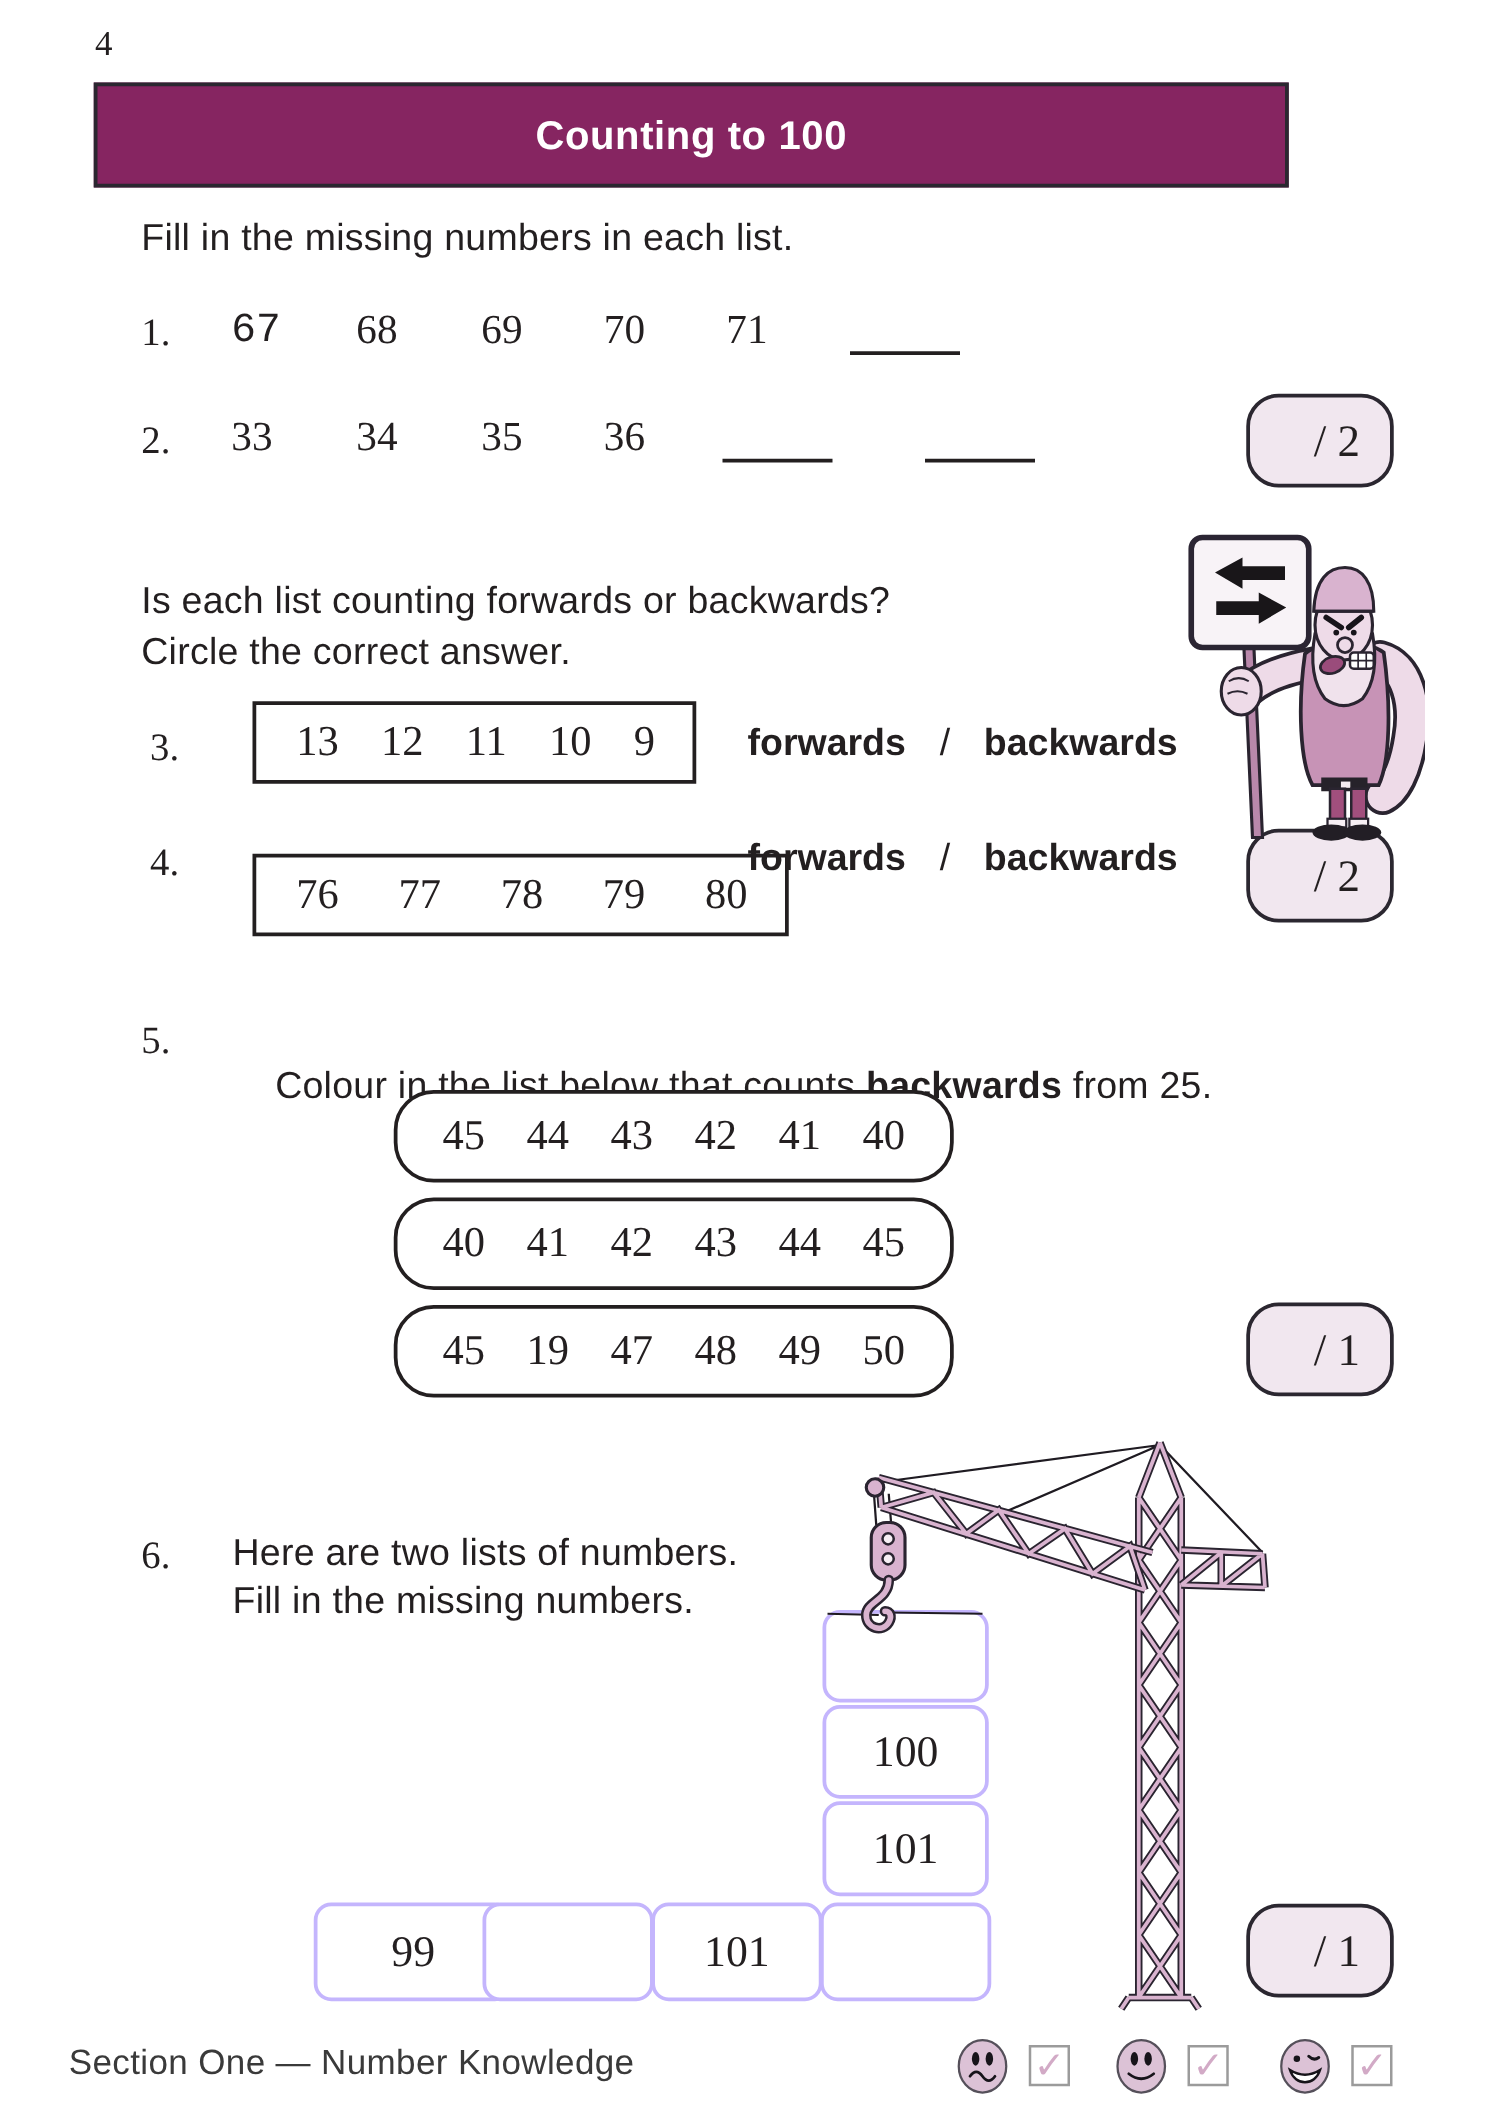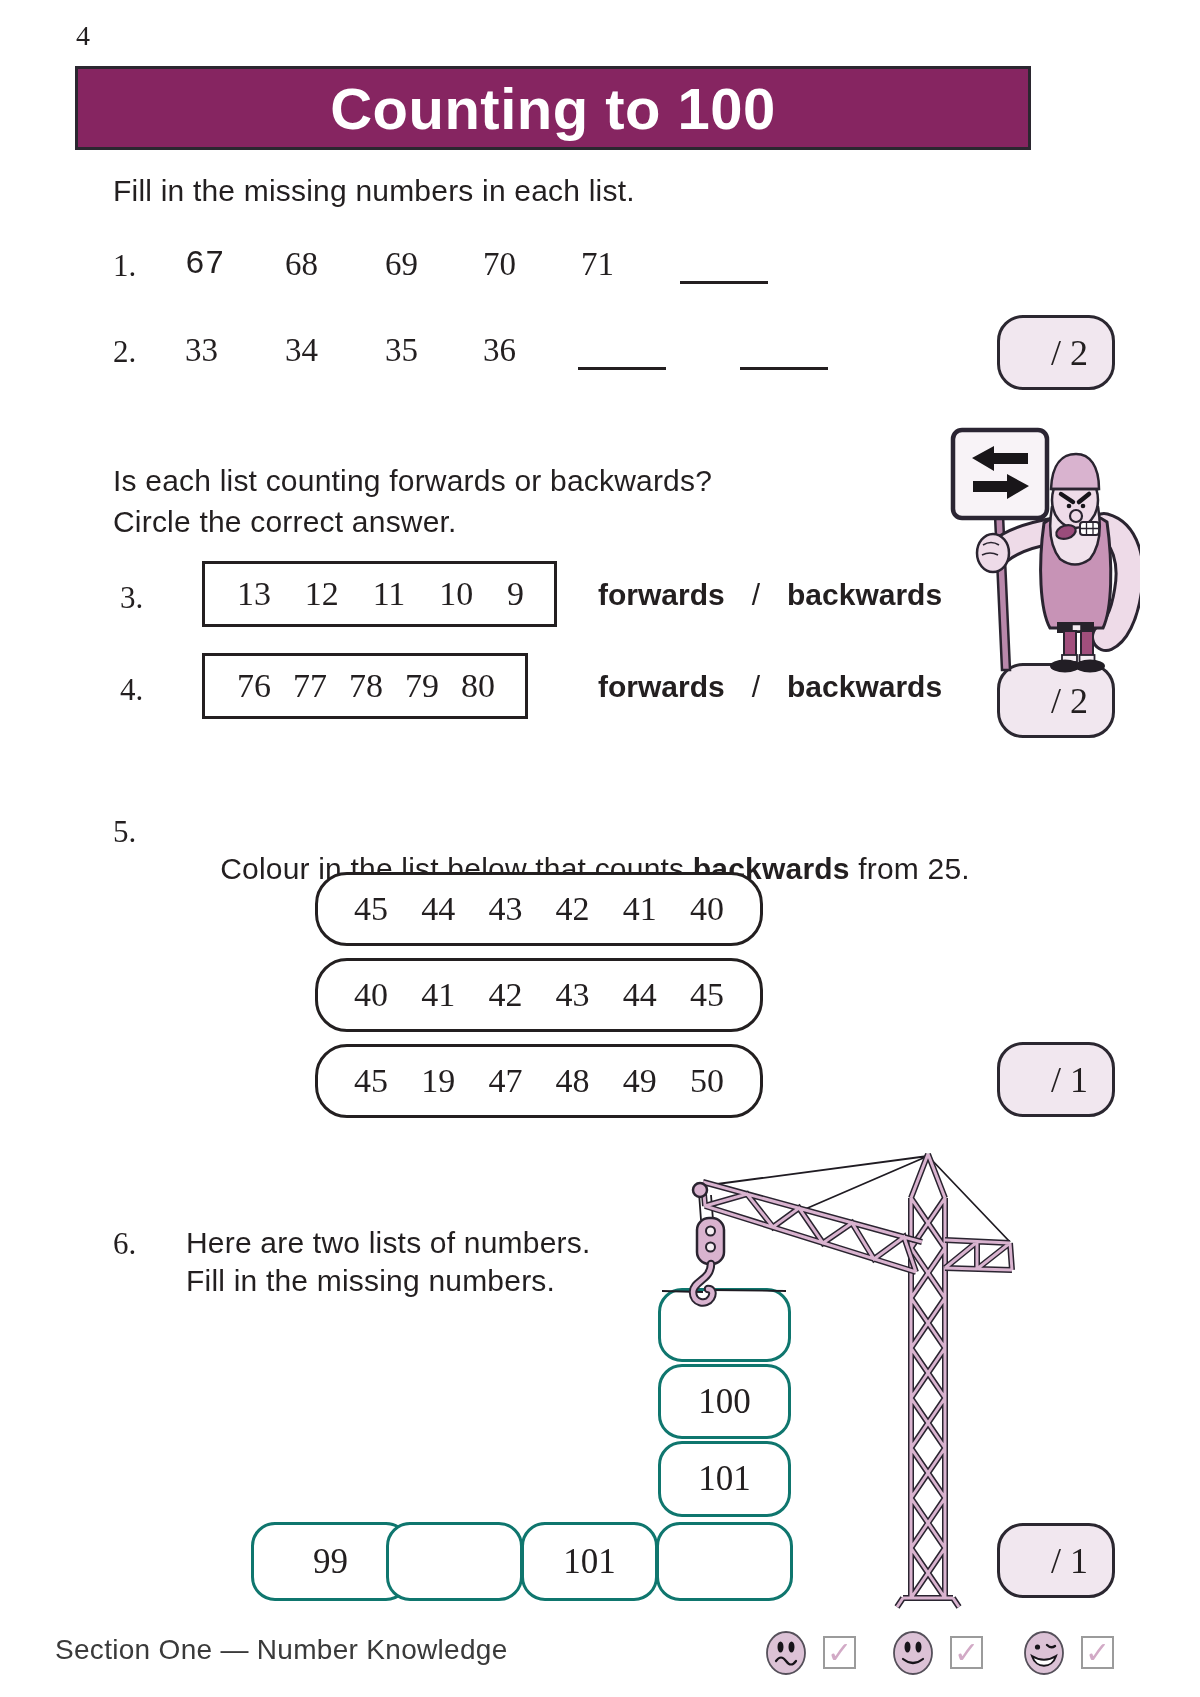--- a/index.html
+++ b/index.html
@@ -4,32 +4,32 @@
 <style>
   html,body{margin:0;padding:0;background:#e8e8e8;}
   .page{position:relative;width:1200px;height:1697px;margin:0 auto;background:#ffffff;overflow:hidden;
         font-family:"Liberation Sans",sans-serif;color:#231f20;}
   .abs{position:absolute;}
   .serif{font-family:"Liberation Serif","DejaVu Serif",serif;}
   .qtext{font-size:30px;line-height:38px;letter-spacing:.2px;}
   .qnum{font-family:"Liberation Serif",serif;font-size:31px;}
   .numspan{font-family:"Liberation Serif",serif;font-size:33px;}
   .titlebar{background:#862561;border:3px solid #2b2730;display:flex;align-items:center;justify-content:center;}
-  .titlebar h1{margin:0;color:#ffffff;font-size:58px;font-weight:bold;letter-spacing:.5px;font-family:"Liberation Sans",sans-serif;}
+  .titlebar h1{margin:0;color:#ffffff;font-size:32px;font-weight:bold;letter-spacing:.5px;font-family:"Liberation Sans",sans-serif;}
   .blank{border-bottom:3px solid #231f20;height:0;}
   .scorebox{background:#f1e7ef;border:3px solid #2b2730;border-radius:26px;
             display:flex;align-items:center;justify-content:flex-end;
             font-family:"Liberation Serif",serif;font-size:36px;padding-right:24px;box-sizing:border-box;}
   .numbox{background:#fff;border:3px solid #231f20;box-sizing:border-box;
           display:flex;align-items:center;justify-content:space-between;}
   .pill{background:#fff;border:3px solid #231f20;border-radius:32px;box-sizing:border-box;
         display:flex;align-items:center;justify-content:space-between;padding:0 36px;}
   .pill span,.numbox span{font-family:"Liberation Serif",serif;font-size:34px;}
   .fbrow{display:flex;gap:27px;font-weight:bold;font-size:30px;font-family:"Liberation Sans",sans-serif;}
-  .block{background:#fff;border:3px solid #0f766e;border-radius:24px;box-sizing:border-box;
+  .block{background:#fff;border:3px solid #c4b5fd;border-radius:14px;box-sizing:border-box;
          display:flex;align-items:center;justify-content:center;
          font-family:"Liberation Serif",serif;font-size:35px;}
   .chk{width:33px;height:33px;background:#fff;border:2px solid #9b9b9b;box-sizing:border-box;
        display:flex;align-items:center;justify-content:center;}
   .chk span{font-family:"DejaVu Sans",sans-serif;color:#d2aac6;font-size:30px;line-height:30px;}
   .footer{font-size:28px;color:#3a3a3a;letter-spacing:.3px;}
   svg{display:block;}
   .overlay{pointer-events:none;}
 </style>
 </head>
@@ -76,21 +76,21 @@
     <span>10</span>
     <span>9</span>
   </div>
   <div class="abs fbrow" style="left:598px;top:578px;">
     <span>forwards</span>
     <span style="font-weight:normal;">/</span>
     <span>backwards</span>
   </div>
 
   <div class="abs qnum" style="left:120px;top:672px;">4.</div>
-  <div class="abs numbox" style="left:202px;top:653px;width:326px;height:66px;padding:0 30px 0 32px;align-items:center;">
+  <div class="abs numbox" style="left:202px;top:683px;width:429px;height:66px;padding:0 30px 0 32px;align-items:center;">
     <span>76</span>
     <span>77</span>
     <span>78</span>
     <span>79</span>
     <span>80</span>
   </div>
   <div class="abs fbrow" style="left:598px;top:670px;">
     <span>forwards</span>
     <span style="font-weight:normal;">/</span>
     <span>backwards</span>

